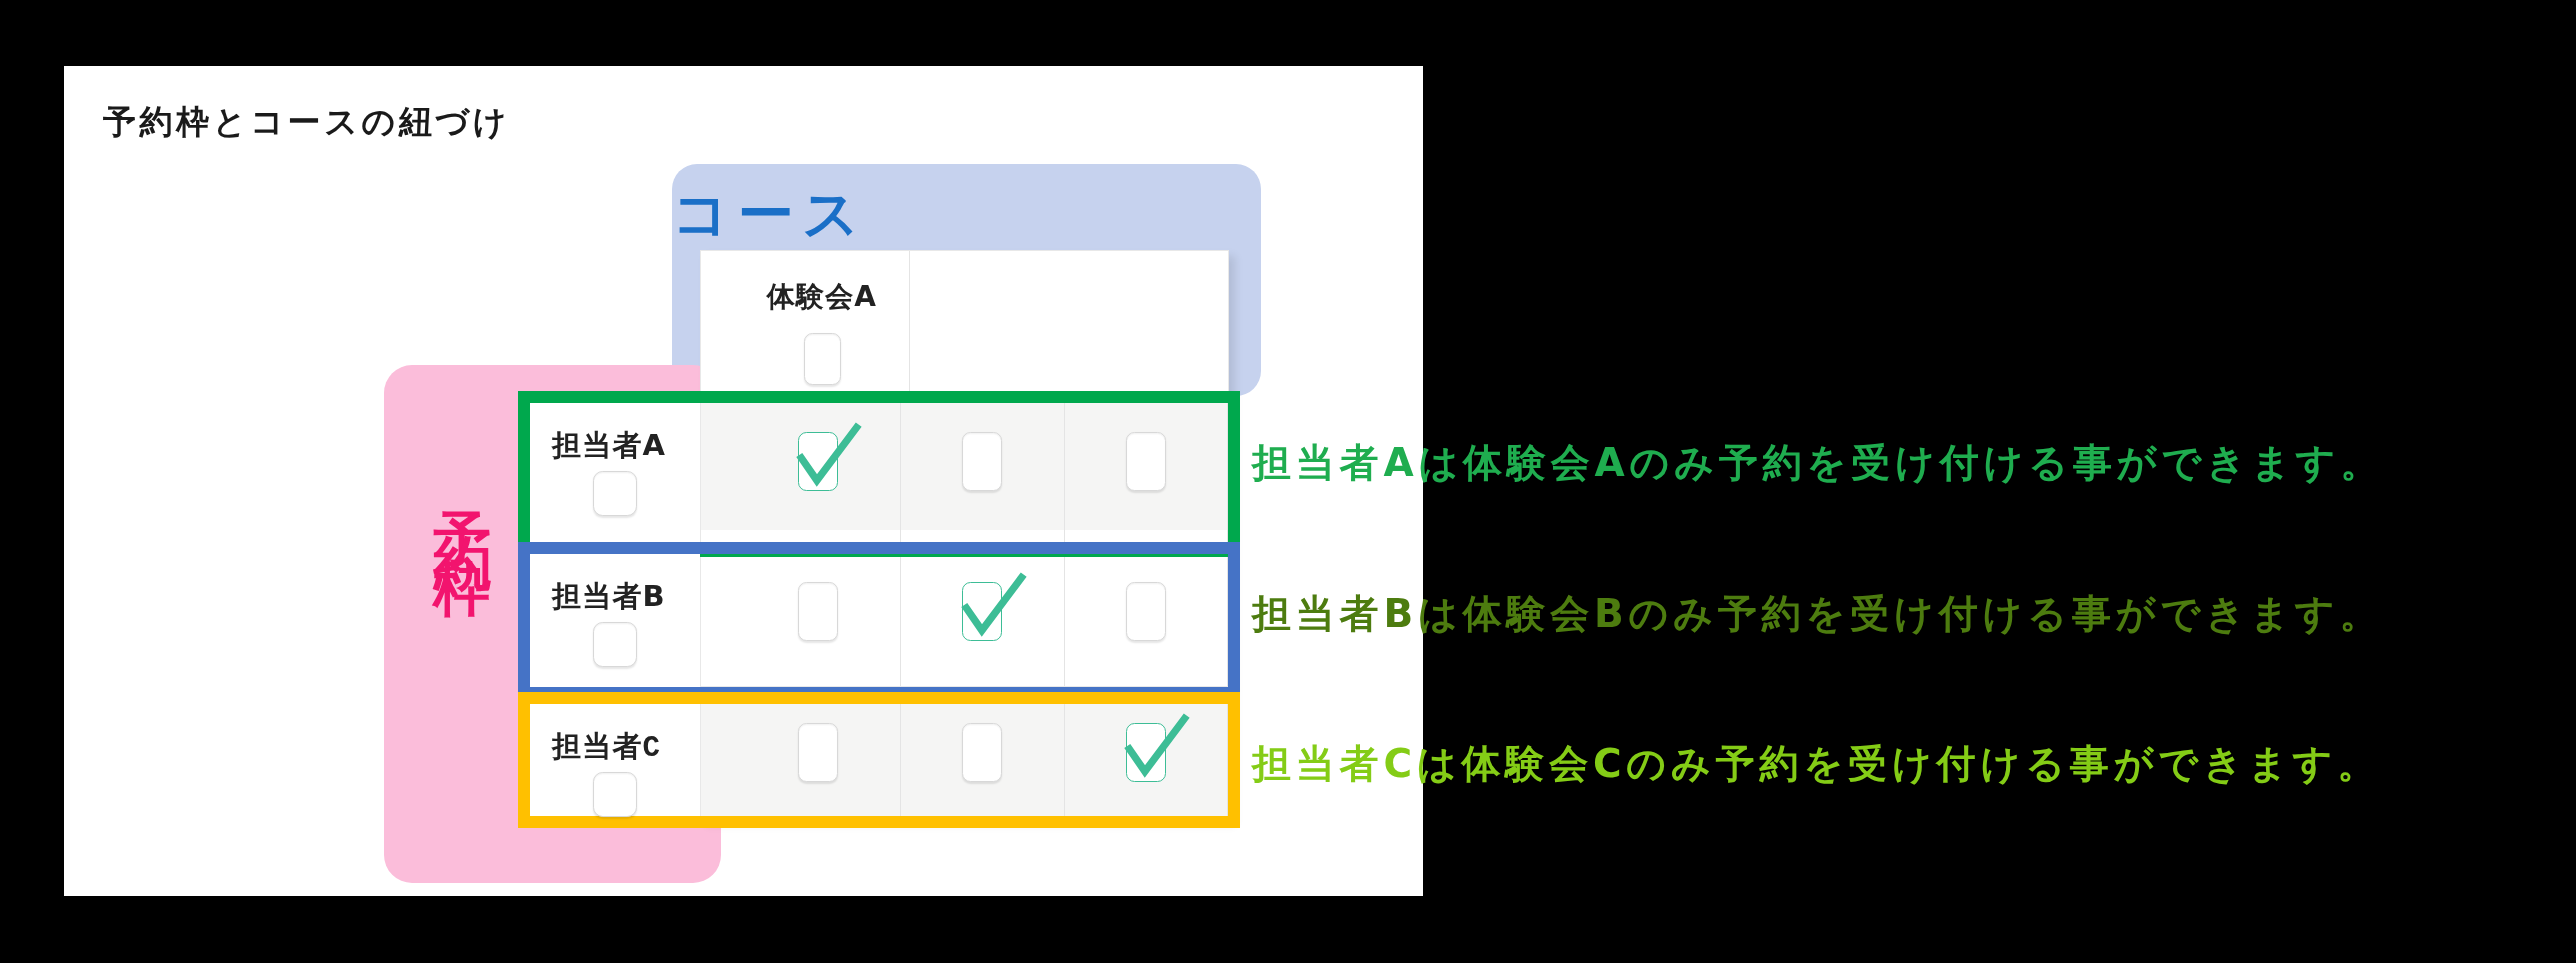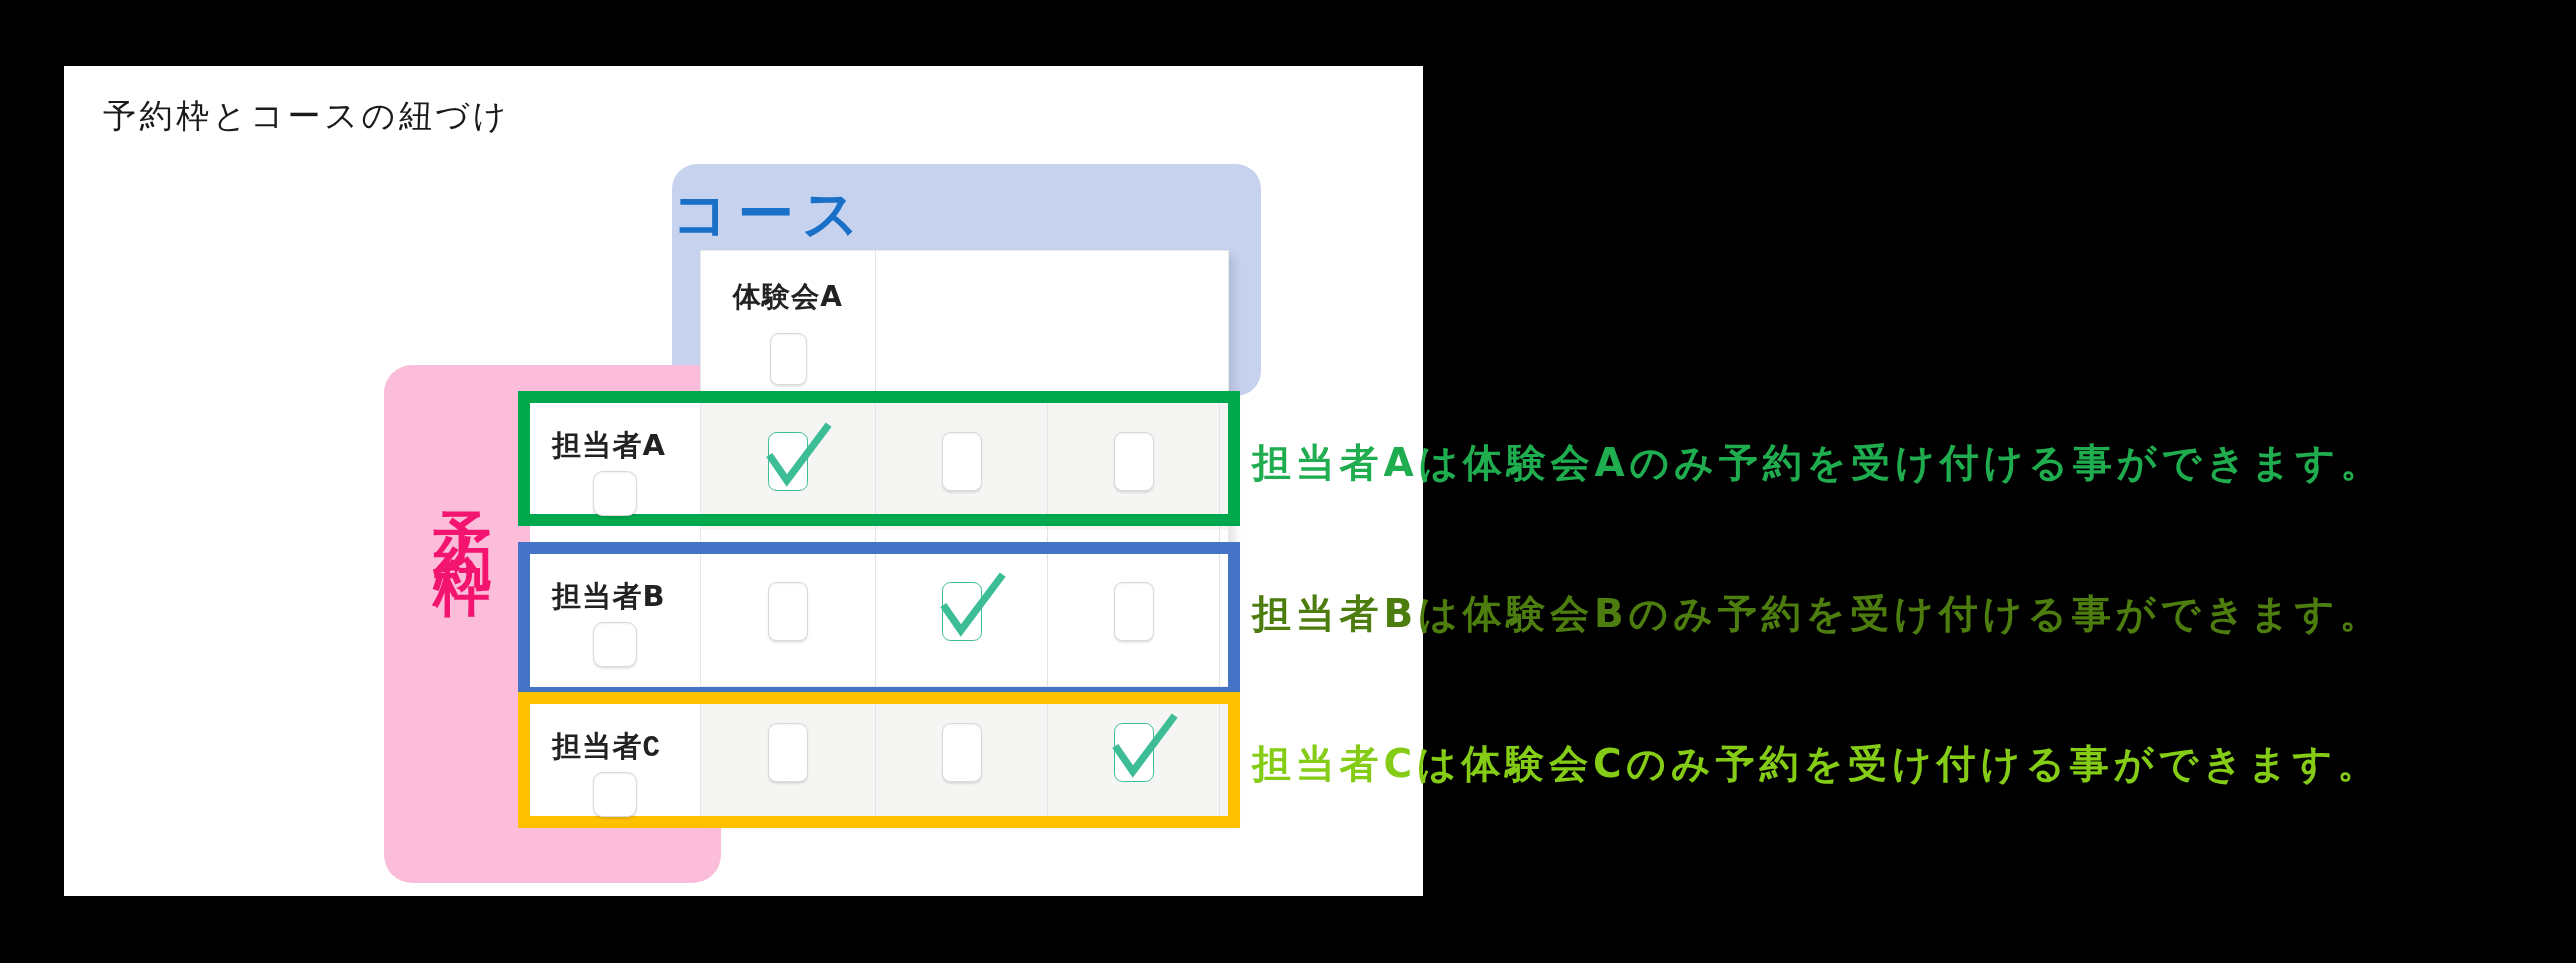--- a/index.html
+++ b/index.html
@@ -25,22 +25,22 @@
     overflow:hidden;
   }
   .stage{position:absolute;left:0;top:0;width:2576px;height:963px;}
 
   
   .panel{
     position:absolute;left:64px;top:66px;width:1359px;height:830px;
     background:var(--panel_bg);
   }
   .title{
-    position:absolute;left:39px;top:28px;
-    font-size:33px;font-weight:normal;color:var(--title_color);letter-spacing:3.6px;
+    position:absolute;left:39px;top:34px;
+    font-size:33px;font-weight:bold;color:var(--title_color);letter-spacing:3.6px;
     white-space:nowrap;
   }
 
   
   .course-panel{
     position:absolute;left:608px;top:98px;width:589px;height:232px;
     background:var(--course_panel_bg);border-radius:25px;z-index:1;
   }
   .course-label{
     position:absolute;left:0;top:13.3px;width:100%;
@@ -69,21 +69,21 @@
   }
 
   
   .matrix{
     position:absolute;left:636px;top:184px;width:529px;height:569px;
     background:var(--panel_bg);
     border:1.2px solid #E8E8E8;border-bottom-color:#F0F0F0;
     box-shadow:6px 6px 8.5px rgba(0,0,0,0.10);
     z-index:4;
   }
-  .cols{display:flex;width:100%;}
+  .cols{display:flex;width:100%;padding-left:34px;}
   .c{position:relative;display:flex;flex-direction:column;align-items:center;}
   .c1{width:174px;}
   .c2,.c3{width:172px;border-left:1.2px solid var(--grid_line);}
   .c4{flex:1;border-left:1.2px solid var(--grid_line);}
   .thead{height:141px;}
   .th-label{margin-top:26.6px;font-size:28px;font-weight:bold;color:var(--label_color);letter-spacing:1.2px;white-space:nowrap;}
   .gap-a{height:12.7px;background:var(--panel_bg);}
   .gap-b{height:7.3px;background:var(--panel_bg);border-bottom:1.2px solid #E9E9E9;}
   .row-a{height:138px;background:var(--cell_alt_bg);}
   .row-b{height:137px;background:var(--panel_bg);}
@@ -105,21 +105,21 @@
     fill:none;stroke:var(--check_color);stroke-width:12px;
     stroke-linecap:butt;stroke-linejoin:miter;
     overflow:visible;
   }
 
   
   .rowbox{
     position:absolute;left:454px;width:722px;
     border:12px solid #999;z-index:5;
   }
-  .rowbox-a{top:325px;height:135px;}
+  .rowbox-a{top:325px;height:166px;}
   .rowbox-b{top:476px;height:157px;}
   .rowbox-c{top:626px;height:136px;}
   .labelcell{
     position:absolute;left:0;top:0;bottom:0;width:170px;background:var(--panel_bg);
   }
   .row-label{
     margin:23px 0 0 22px;
     font-size:29px;font-weight:bold;color:var(--label_color);letter-spacing:1.2px;
     white-space:nowrap;
   }

